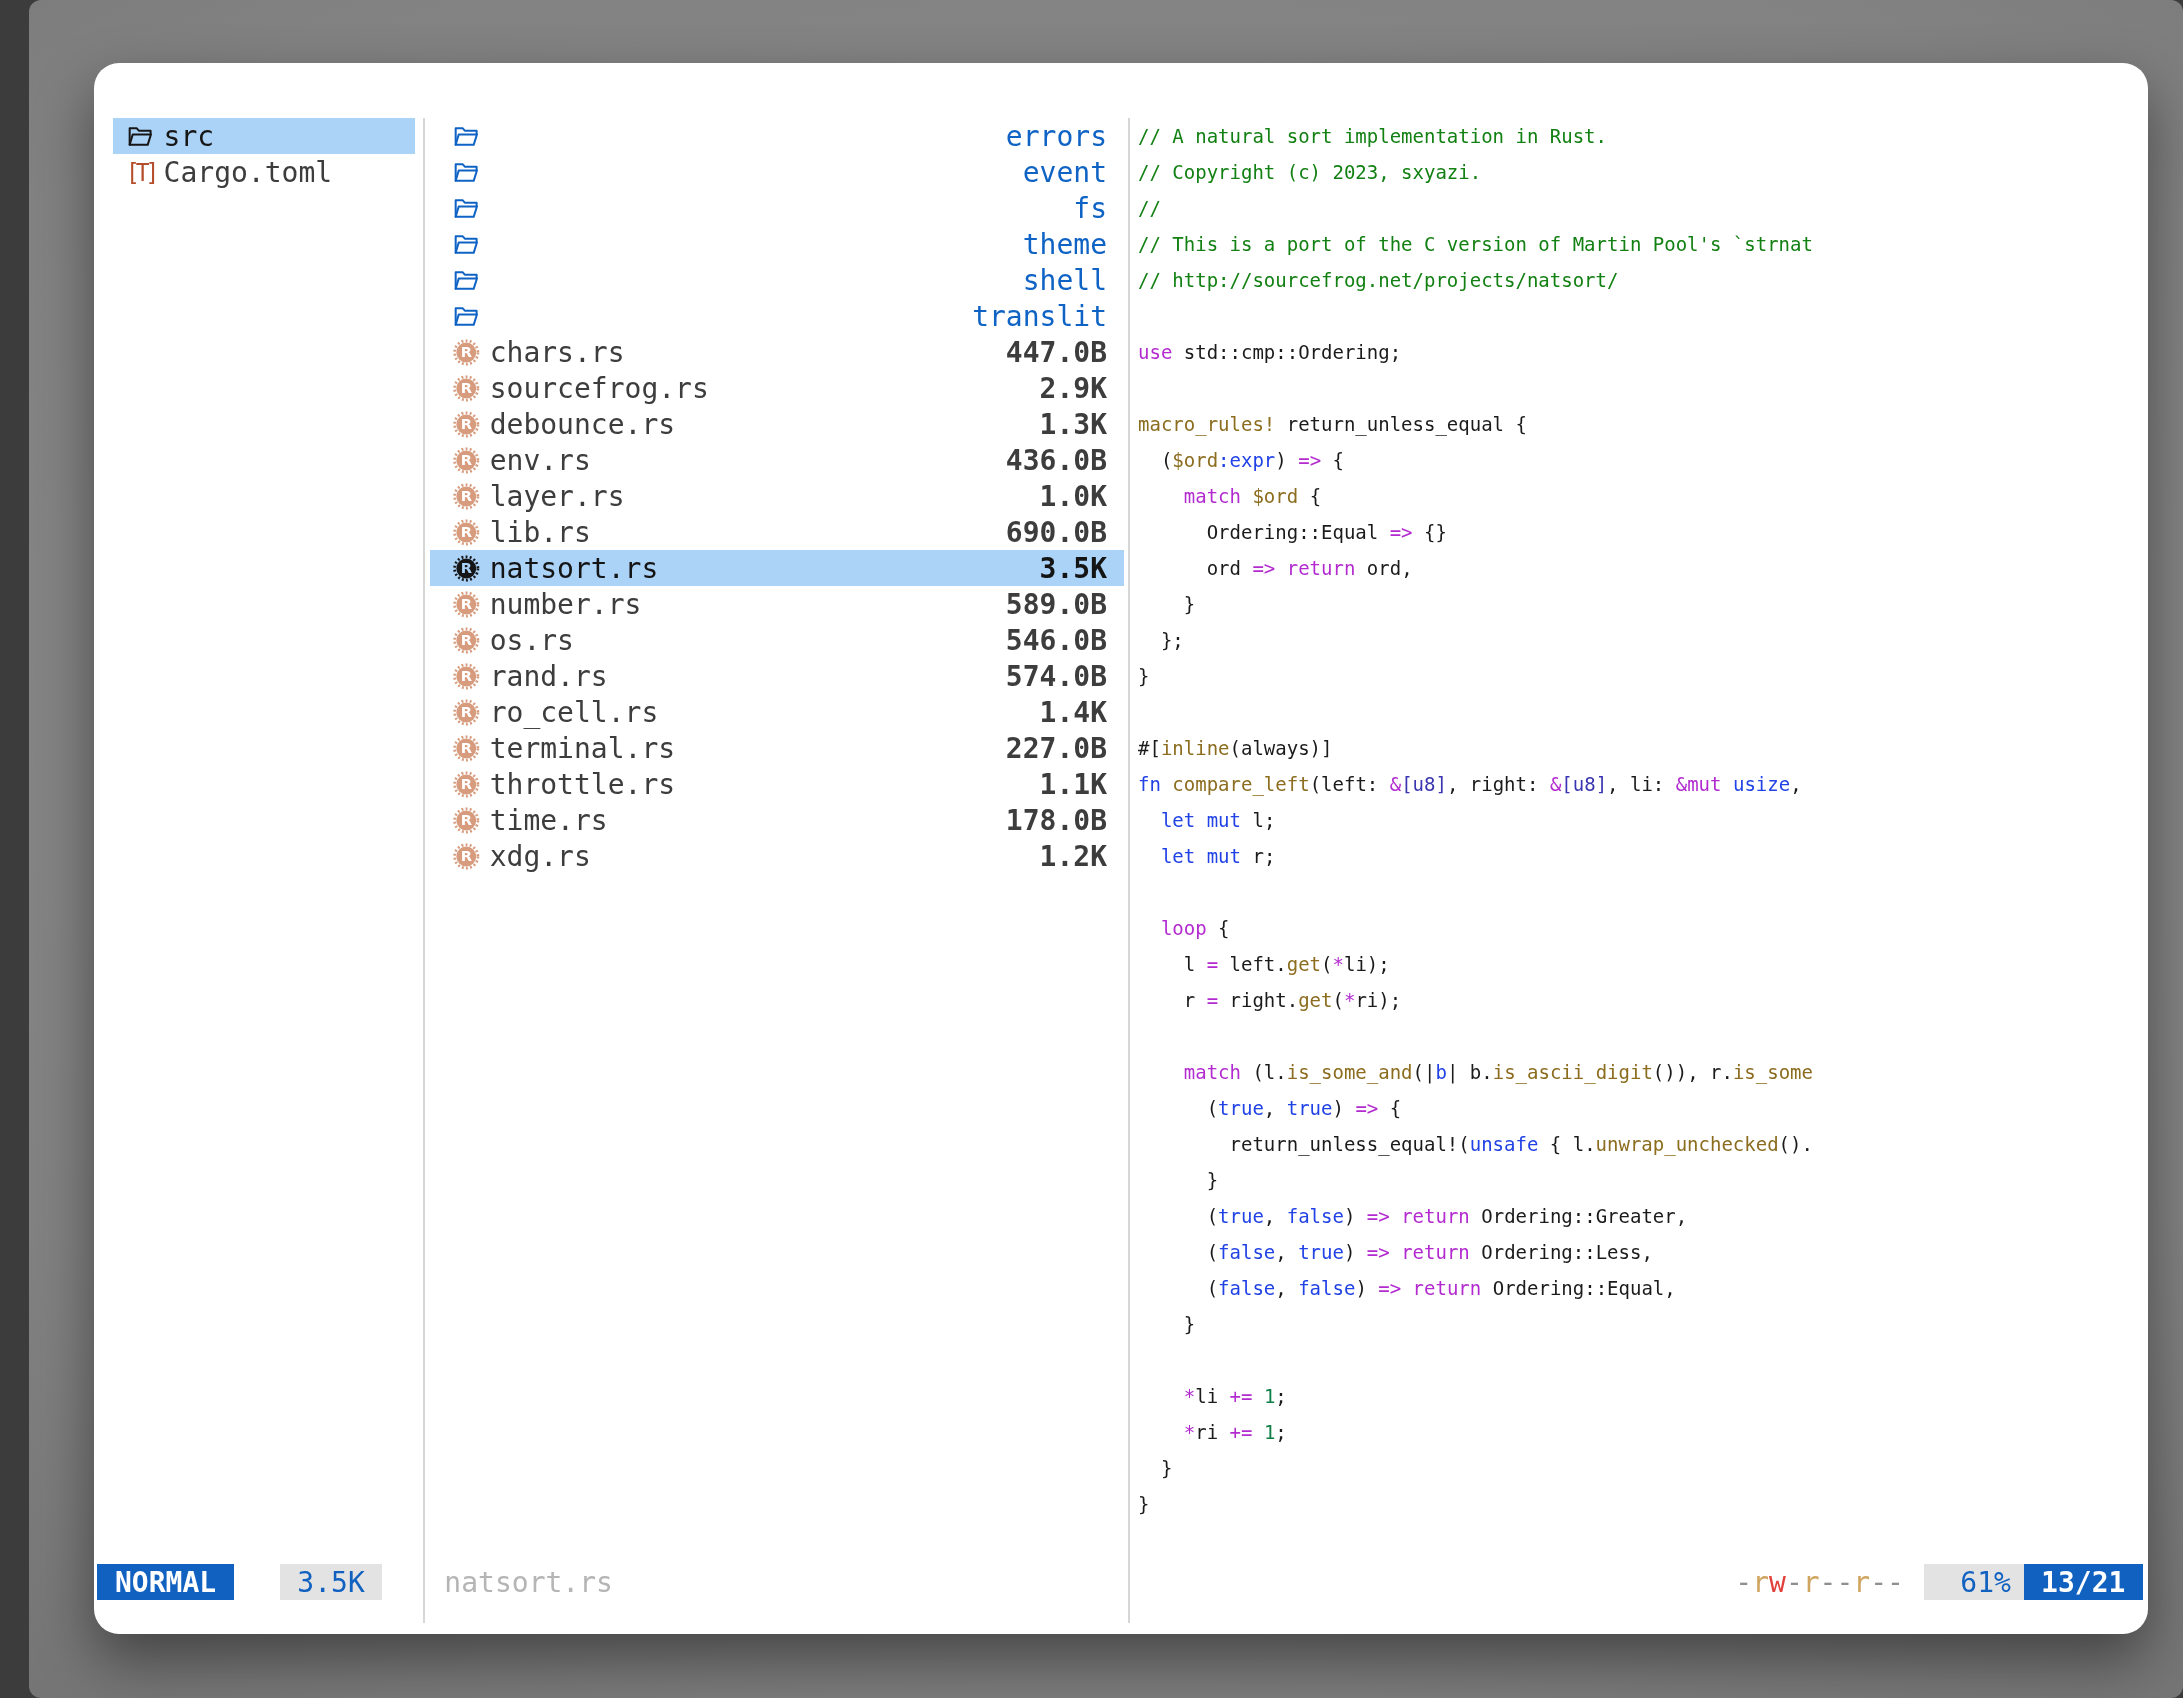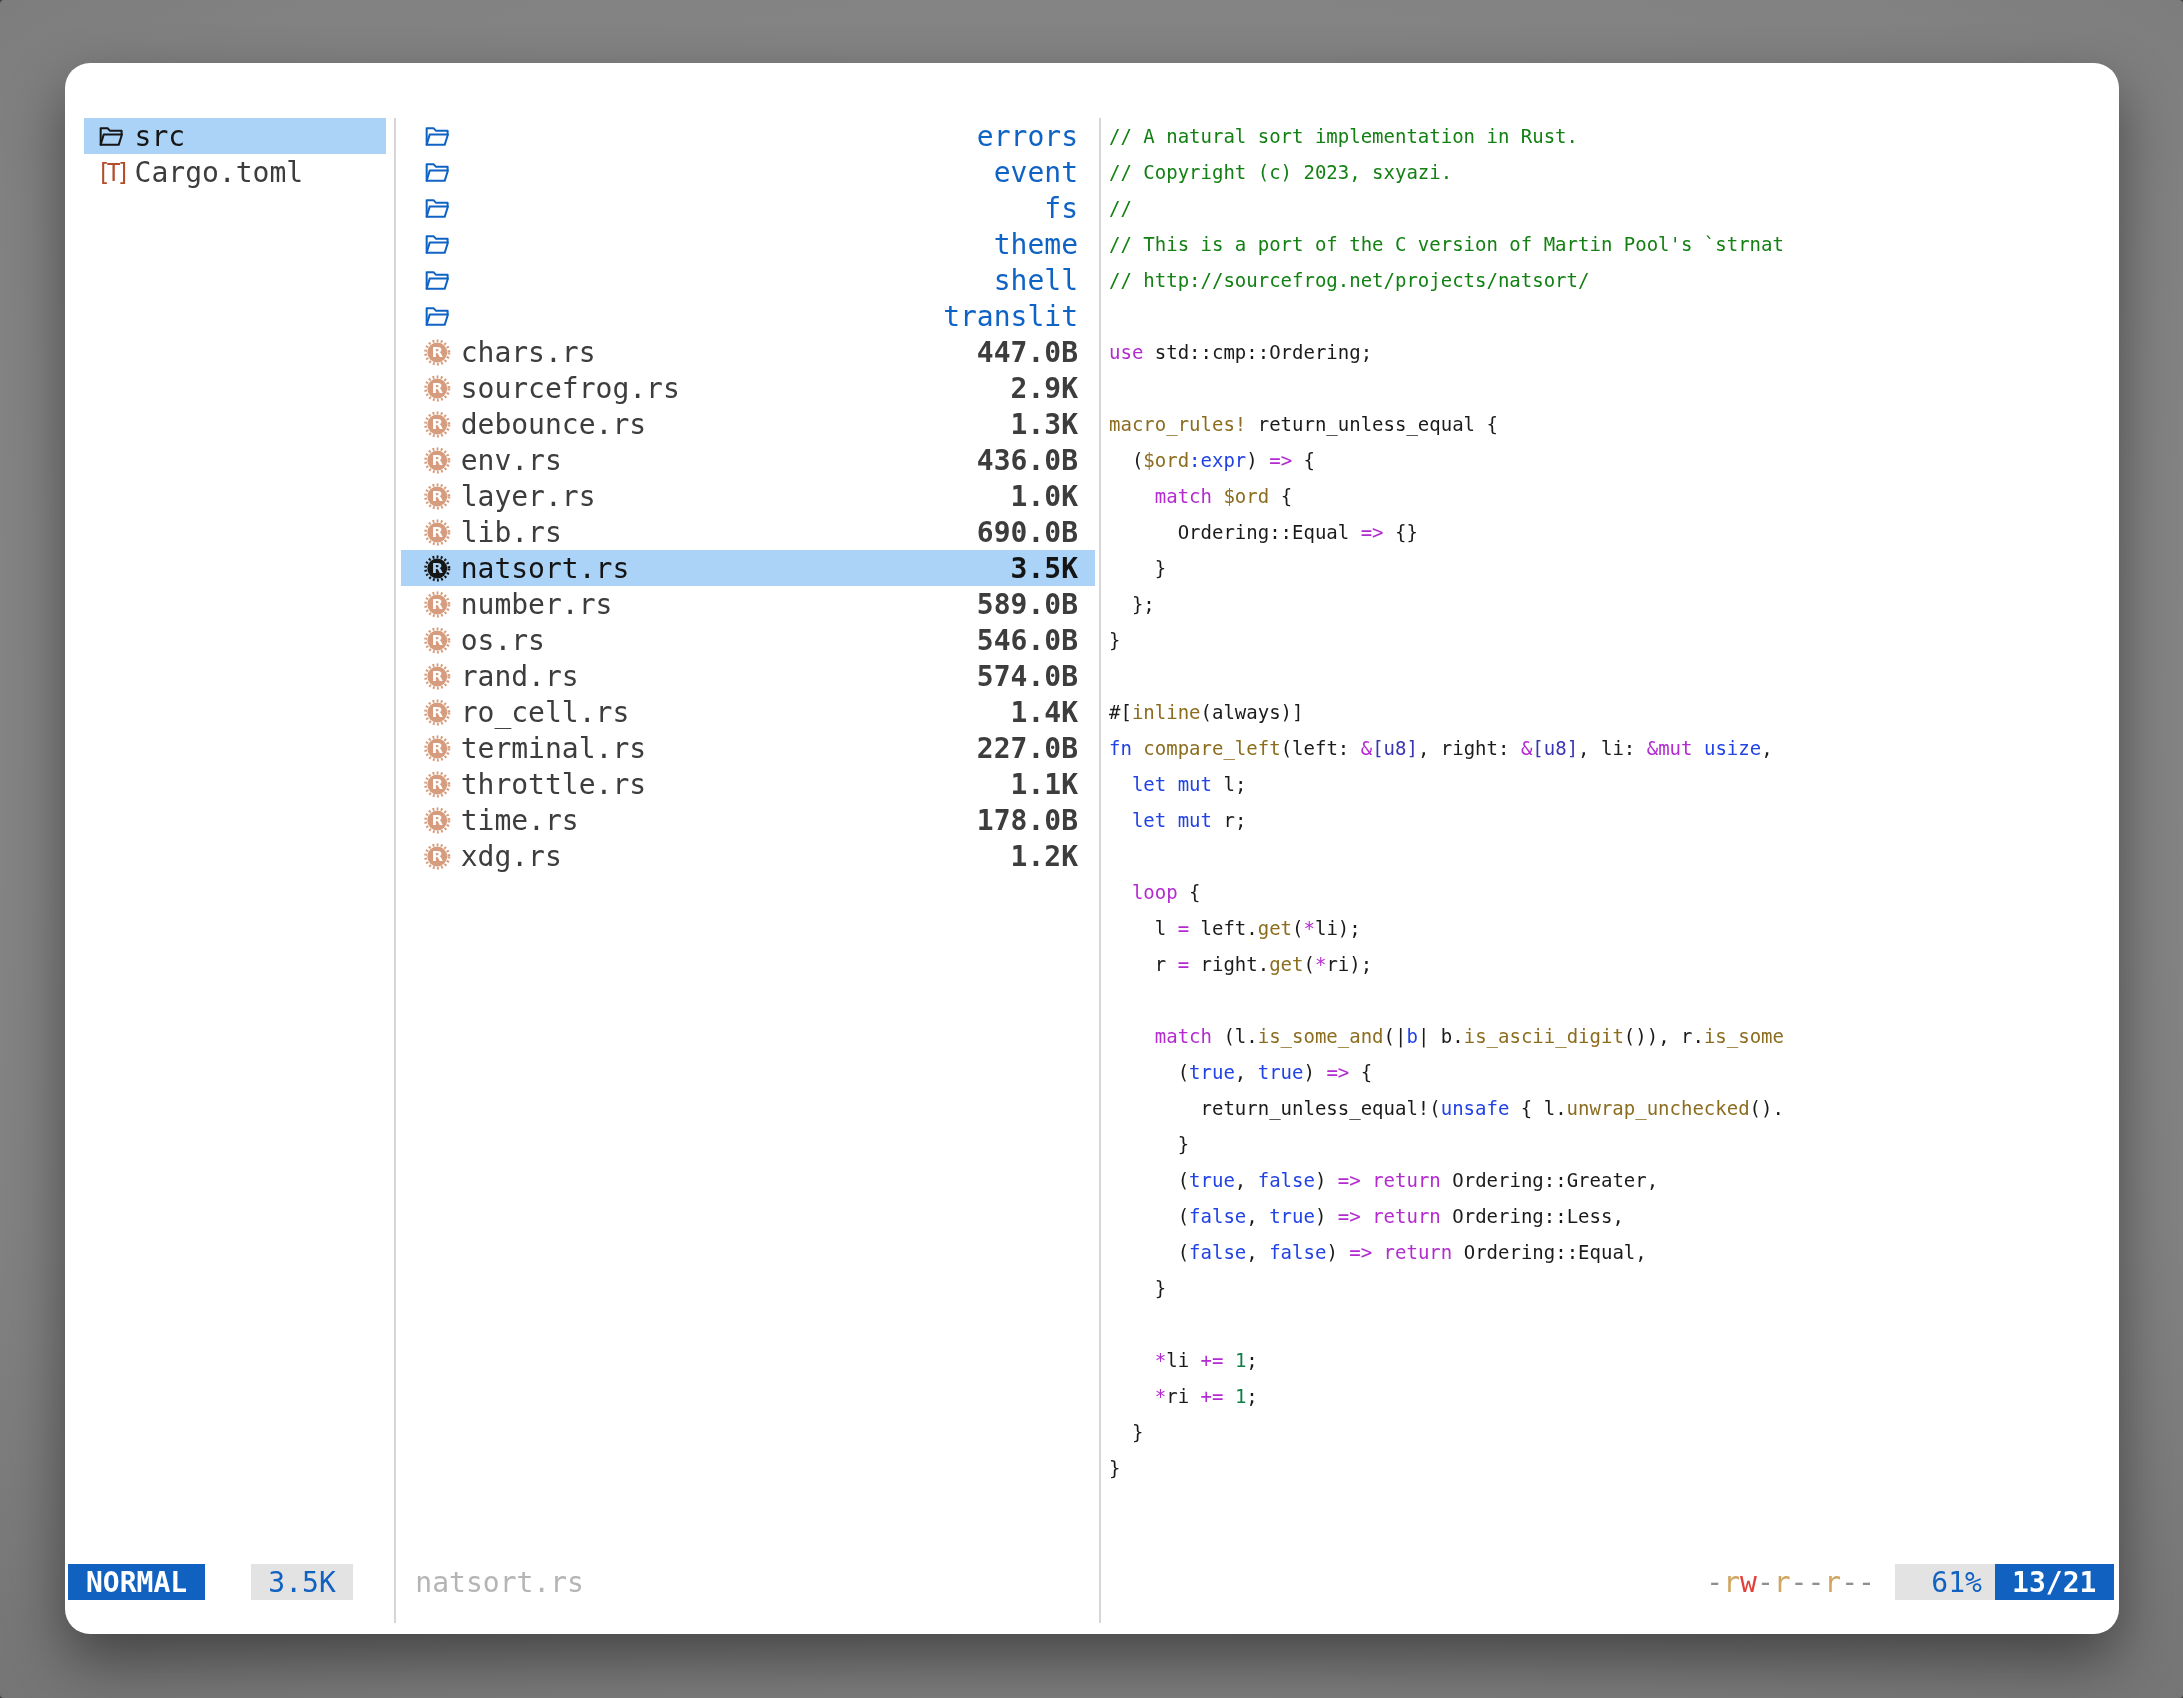--- a/index.html
+++ b/index.html
@@ -2,22 +2,23 @@
 <html style="--window_bg: #ffffff; --desktop_gray: #828282; --accent_blue: #1161c1; --selection_bg: #abd3f8; --folder_blue: #0f63c5; --file_text: #3d3d3d; --selected_text: #141414; --rust_icon_tan: #d69c7d; --toml_icon_red: #b34d2a; --separator: #d6d6d6; --code_plain: #1b1b1b; --code_comment: #128012; --code_keyword: #b32bd0; --code_blue: #2142e5; --code_type: #3a35b0; --code_fn: #8c6d1f; --code_num: #0e7f46; --status_gray_bg: #e3e3e3; --status_file_text: #b5b5b5; --perm_dim: #8f8f8f; --perm_read: #cfa55f; --perm_write: #e2403a;font-size:13.4px"><head>
 <meta charset="utf-8">
 <style>
   html,body{margin:0;padding:0;}
   body{
     width:2183px;height:1698px;position:relative;overflow:hidden;
     background:#3c3c3c;
     font-family:"DejaVu Sans Mono","Liberation Mono",monospace;
   }
   .desktop{
-    position:absolute;inset:0;border-radius:4px;
+    position:absolute;inset:0;border-radius:12px;
     background:radial-gradient(120% 95% at 50% 42%, #8c8c8c 0%, #828282 52%, #6e6e6e 86%, #5f5f5f 100%);
+    margin-left:29px;
   }
   .window{
     position:absolute;left:65px;top:63px;width:2054px;height:1571px;
     background:var(--window_bg,#fff);border-radius:25px;
     box-shadow:0 25px 59px rgba(0,0,0,.45);
     overflow:hidden;
   }
   .sep{position:absolute;top:55px;height:1505px;width:1.7px;background:var(--separator,#d6d6d6);}
   .sep.sep1{left:329px;}
   .sep.sep2{left:1034px;}
@@ -200,20 +201,21 @@
         <div class="code-line"><span class="t-comment">//</span></div>
         <div class="code-line"><span class="t-comment">// This is a port of the C version of Martin Pool's `strnat</span></div>
         <div class="code-line"><span class="t-comment">// http://sourcefrog.net/projects/natsort/</span></div>
         <div class="code-line"></div>
         <div class="code-line"><span class="t-kw">use</span><span class="t-plain"> std::cmp::Ordering;</span></div>
         <div class="code-line"></div>
         <div class="code-line"><span class="t-fn">macro_rules!</span><span class="t-plain"> return_unless_equal {</span></div>
         <div class="code-line"><span class="t-plain">  (</span><span class="t-fn">$ord</span><span class="t-blue">:expr</span><span class="t-plain">) </span><span class="t-kw">=&gt;</span><span class="t-plain"> {</span></div>
         <div class="code-line"><span class="t-plain">    </span><span class="t-kw">match</span><span class="t-plain"> </span><span class="t-fn">$ord</span><span class="t-plain"> {</span></div>
         <div class="code-line"><span class="t-plain">      Ordering::Equal </span><span class="t-kw">=&gt;</span><span class="t-plain"> {}</span></div>
+        <div class="code-line"><span class="t-plain">      ord </span><span class="t-kw">=&gt;</span><span class="t-plain"> </span><span class="t-kw">return</span><span class="t-plain"> ord,</span></div>
         <div class="code-line"><span class="t-plain">    }</span></div>
         <div class="code-line"><span class="t-plain">  };</span></div>
         <div class="code-line"><span class="t-plain">}</span></div>
         <div class="code-line"></div>
         <div class="code-line"><span class="t-plain">#[</span><span class="t-fn">inline</span><span class="t-plain">(always)]</span></div>
         <div class="code-line"><span class="t-blue">fn</span><span class="t-plain"> </span><span class="t-fn">compare_left</span><span class="t-plain">(left: </span><span class="t-kw">&amp;</span><span class="t-type">[u8]</span><span class="t-plain">, right: </span><span class="t-kw">&amp;</span><span class="t-type">[u8]</span><span class="t-plain">, li: </span><span class="t-kw">&amp;mut</span><span class="t-plain"> </span><span class="t-blue">usize</span><span class="t-plain">,</span></div>
         <div class="code-line"><span class="t-plain">  </span><span class="t-blue">let</span><span class="t-plain"> </span><span class="t-blue">mut</span><span class="t-plain"> l;</span></div>
         <div class="code-line"><span class="t-plain">  </span><span class="t-blue">let</span><span class="t-plain"> </span><span class="t-blue">mut</span><span class="t-plain"> r;</span></div>
         <div class="code-line"></div>
         <div class="code-line"><span class="t-plain">  </span><span class="t-kw">loop</span><span class="t-plain"> {</span></div>

